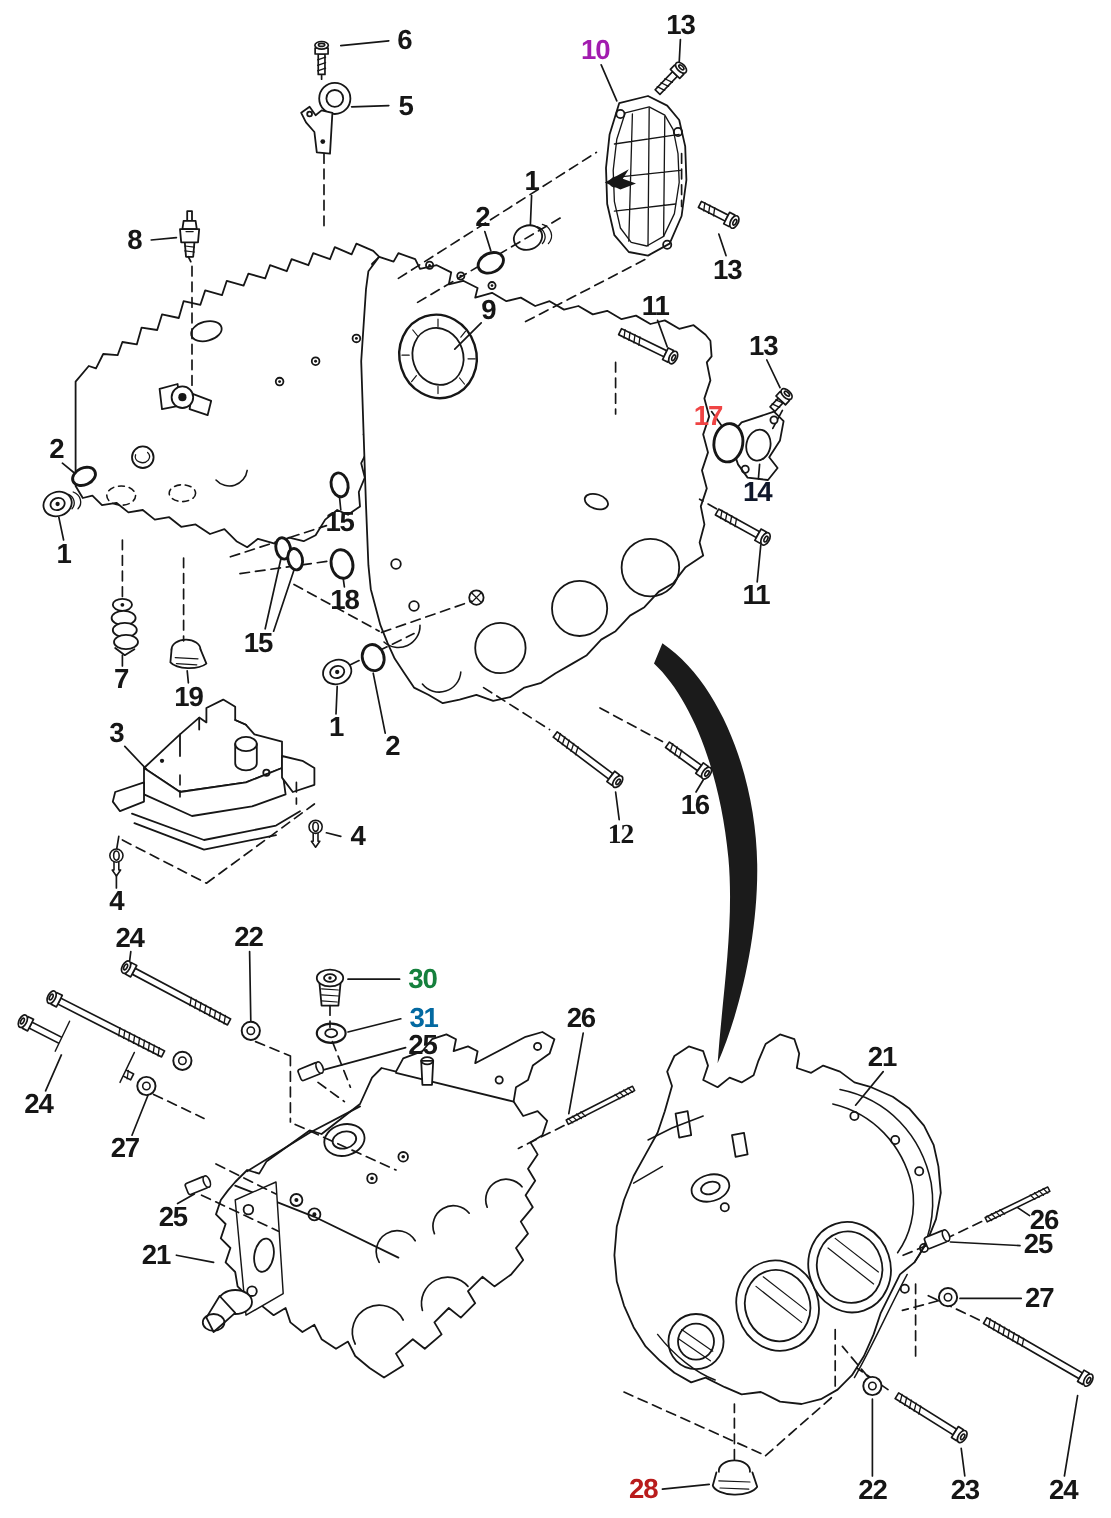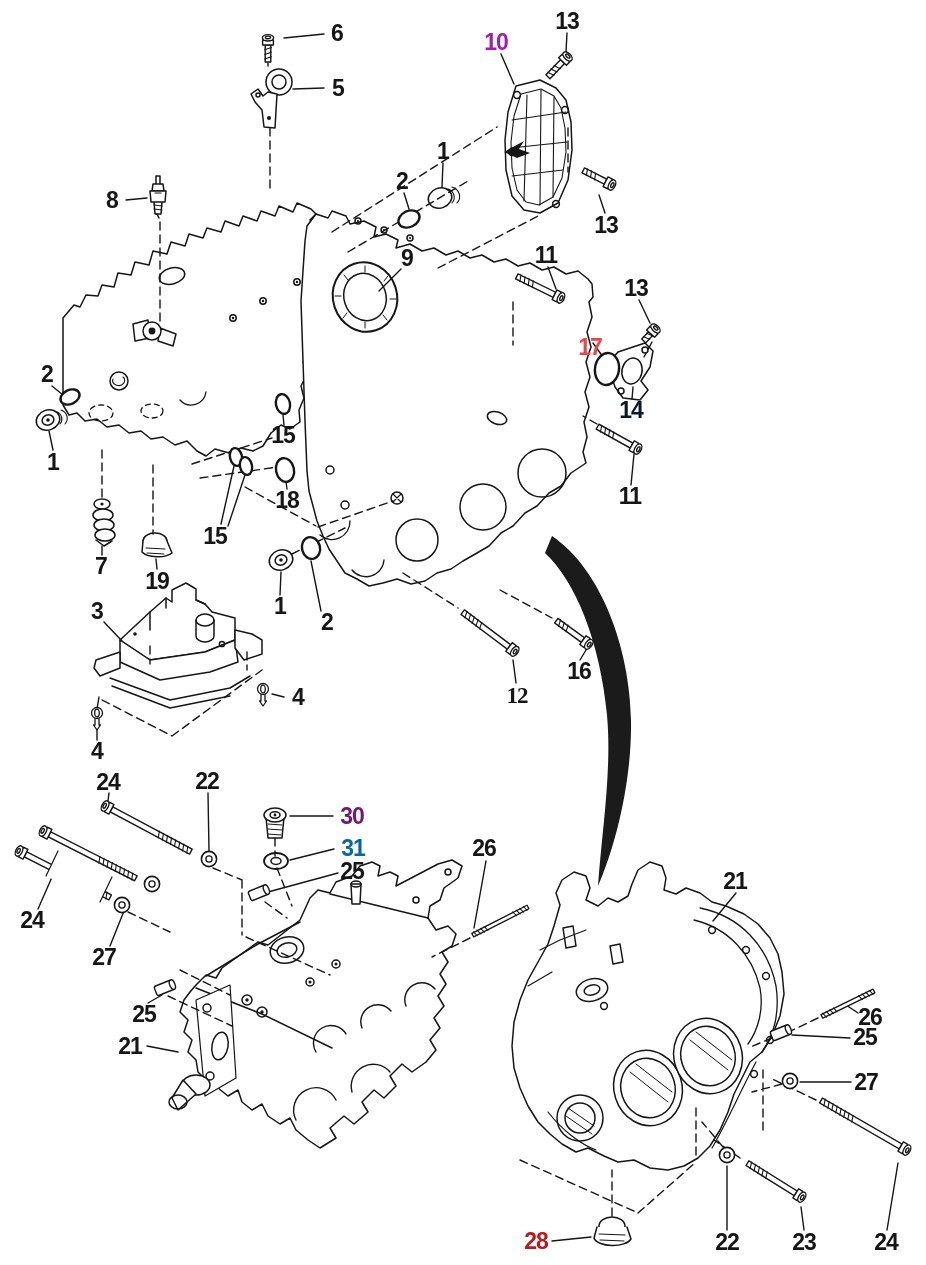--- a/index.html
+++ b/index.html
@@ -465,21 +465,21 @@
       <div class="callout" style="left: 215px; top: 536px; color: rgb(22, 22, 22);">15</div>
       <div class="callout" style="left: 280px; top: 606px; color: rgb(22, 22, 22);">1</div>
       <div class="callout" style="left: 327px; top: 622px; color: rgb(22, 22, 22);">2</div>
       <div class="callout" style="left: 97px; top: 611px; color: rgb(22, 22, 22);">3</div>
       <div class="callout" style="left: 298px; top: 697px; color: rgb(22, 22, 22);">4</div>
       <div class="callout" style="left: 97px; top: 751px; color: rgb(22, 22, 22);">4</div>
       <div class="callout" style="left: 517px; top: 695px; color: rgb(22, 22, 22); font-family: Liberation Serif, serif;">12</div>
       <div class="callout" style="left: 579px; top: 671px; color: rgb(22, 22, 22); text-align: right;">16</div>
       <div class="callout" style="left: 108px; top: 782px; color: rgb(22, 22, 22);">24</div>
       <div class="callout" style="left: 207px; top: 781px; color: rgb(22, 22, 22);">22</div>
-      <div class="callout" style="left: 352px; top: 816px; color: #701a75;">30</div>
+      <div class="callout" style="left: 352px; top: 816px; color: #15803d;">30</div>
       <div class="callout" style="left: 353px; top: 848px; color: #0369a1;">31</div>
       <div class="callout" style="left: 352px; top: 871px; color: rgb(22, 22, 22);">25</div>
       <div class="callout" style="left: 32px; top: 920px; color: rgb(22, 22, 22);">24</div>
       <div class="callout" style="left: 104px; top: 957px; color: rgb(22, 22, 22);">27</div>
       <div class="callout" style="left: 144px; top: 1014px; color: rgb(22, 22, 22);">25</div>
       <div class="callout" style="left: 130px; top: 1046px; color: rgb(22, 22, 22);">21</div>
       <div class="callout" style="left: 484px; top: 848px; color: rgb(22, 22, 22);">26</div>
       <div class="callout" style="left: 735px; top: 881px; color: rgb(22, 22, 22);">21</div>
       <div class="callout" style="left: 870px; top: 1017px; color: rgb(22, 22, 22);">26</div>
       <div class="callout" style="left: 865px; top: 1037px; color: rgb(22, 22, 22);">25</div>

